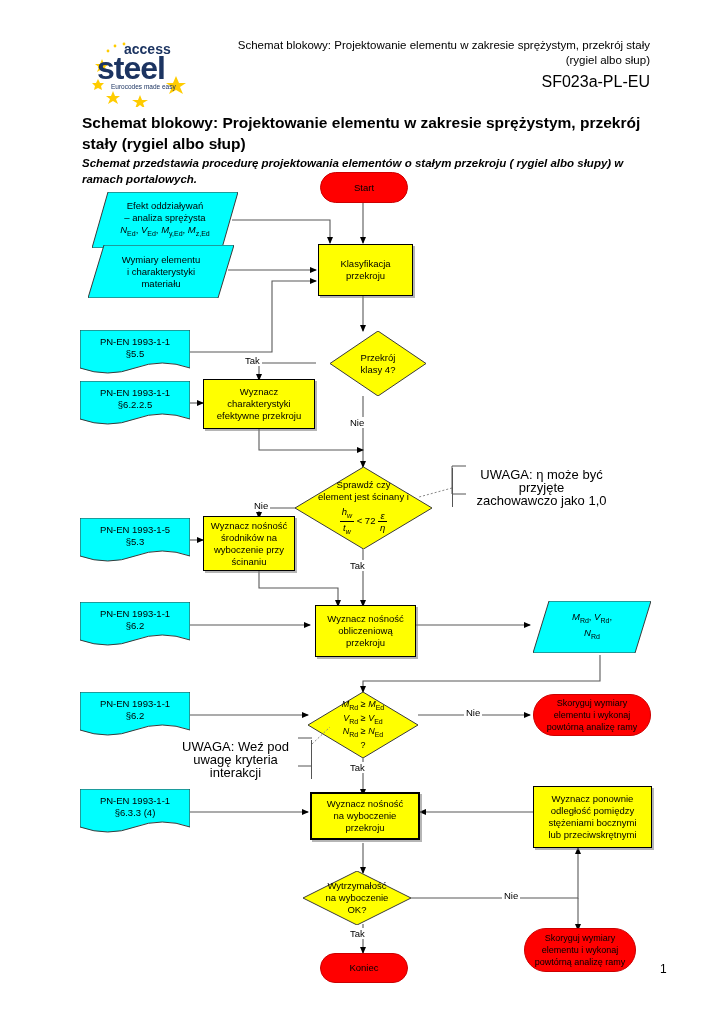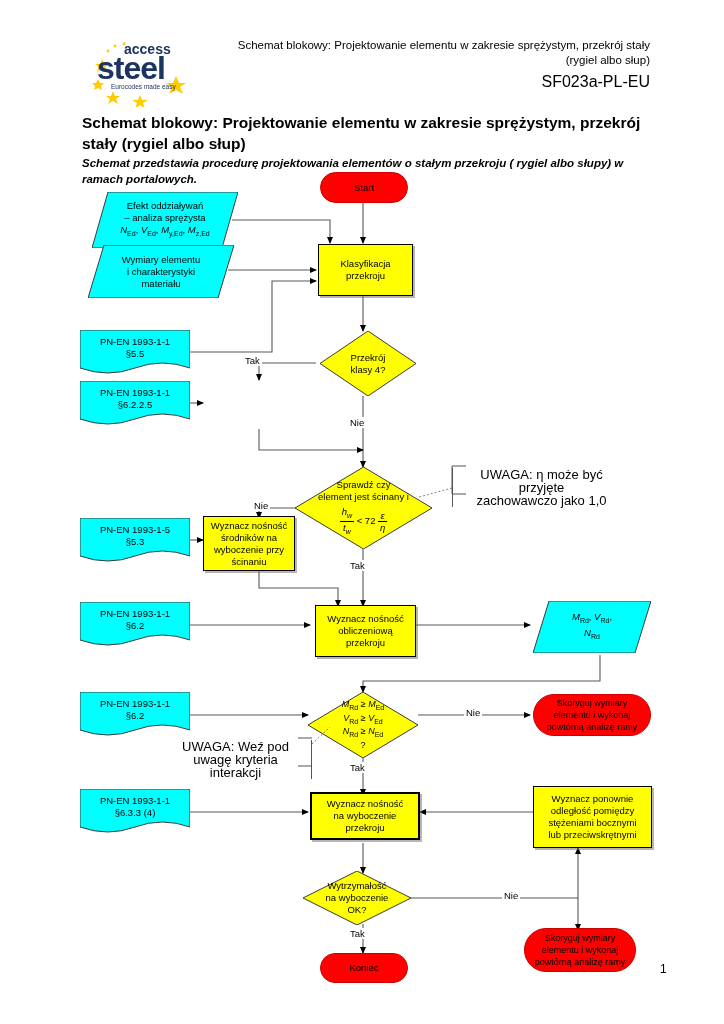--- a/index.html
+++ b/index.html
@@ -228,40 +228,47 @@
   <div class="docn-wrap" style="left:80px;top:330px;width:110px;height:48px;">
     <svg width="110" height="48" xmlns="http://www.w3.org/2000/svg">
       <path d="M0,0 H110 V38 Q82,28 55,38 Q28,48 0,38 Z" fill="#00ffff" stroke="#3a3a3a" stroke-width="1"></path>
     </svg>
     <div class="docn-label">
       <div>PN-EN 1993-1-1</div>
       <div>§5.5</div>
     </div>
   </div>
 
-  <div class="diamond-wrap" style="left:320px;top:331px;width:96px;height:65px;">
+  <div class="diamond-wrap" style="left:330px;top:331px;width:96px;height:65px;">
     <svg width="96" height="65" xmlns="http://www.w3.org/2000/svg">
       <polygon points="48,0 96,32.5 48,65 0,32.5" fill="#ffff00" stroke="#3a3a3a" stroke-width="1"></polygon>
     </svg>
     <div class="diamond-label">
       <div>Przekrój</div>
       <div>klasy 4?</div>
     </div>
   </div>
 
   <div class="docn-wrap" style="left:80px;top:381px;width:110px;height:48px;">
     <svg width="110" height="48" xmlns="http://www.w3.org/2000/svg">
       <path d="M0,0 H110 V38 Q82,28 55,38 Q28,48 0,38 Z" fill="#00ffff" stroke="#3a3a3a" stroke-width="1"></path>
     </svg>
     <div class="docn-label">
       <div>PN-EN 1993-1-1</div>
       <div>§6.2.2.5</div>
     </div>
   </div>
 
+  <div class="node proc" style="left:203px;top:379px;width:112px;height:50px;">
+    <div>
+      <div>Wyznacz</div>
+      <div>charakterystyki</div>
+      <div>efektywne przekroju</div>
+    </div>
+  </div>
 
   <div class="diamond-wrap" style="left:295px;top:467px;width:137px;height:82px;">
     <svg width="137" height="82" xmlns="http://www.w3.org/2000/svg">
       <polygon points="68.5,0 137,41 68.5,82 0,41" fill="#ffff00" stroke="#3a3a3a" stroke-width="1"></polygon>
     </svg>
     <div class="diamond-label">
       <div>Sprawdź czy</div>
       <div>element jest ścinany i</div>
       <div style="margin-top:3px;">
         <span class="frac"><span class="num it">h<sub>w</sub></span><span class="den it">t<sub>w</sub></span></span>

